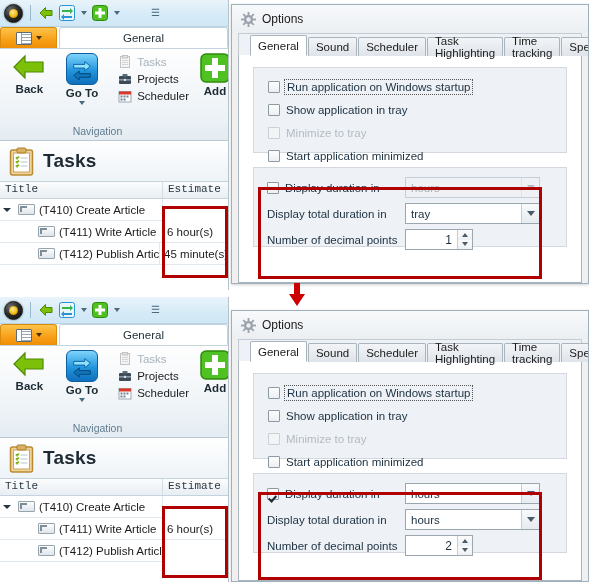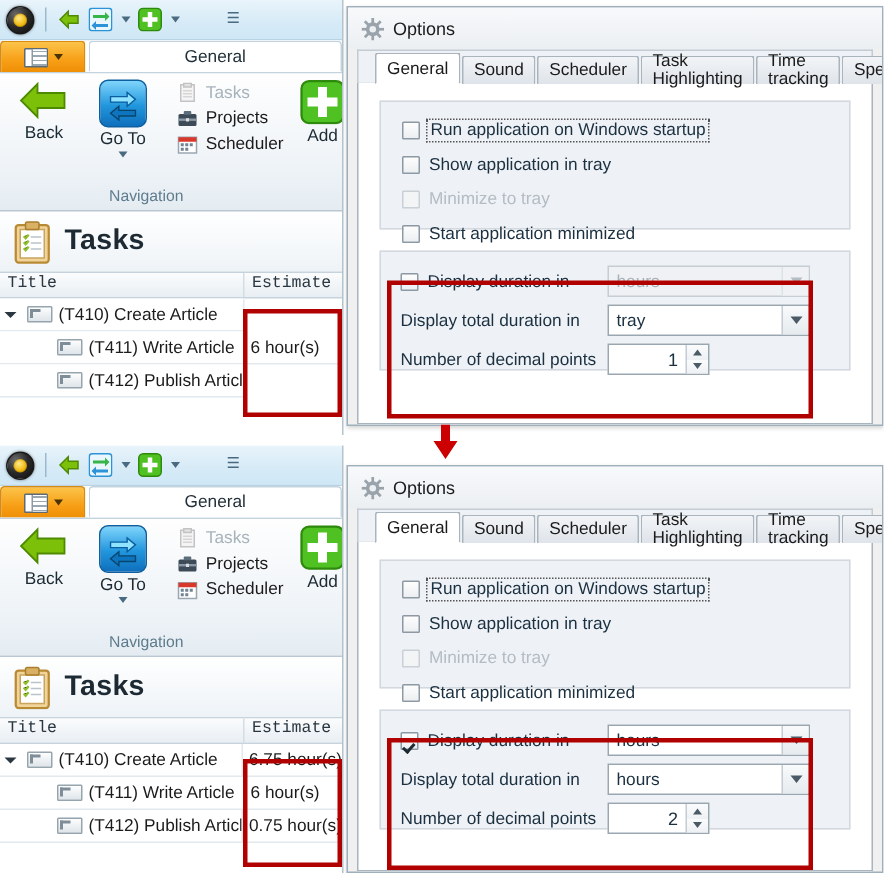--- a/index.html
+++ b/index.html
@@ -69,21 +69,21 @@
 
   
   .ribbon { height: 92px; background: linear-gradient(#fefefe, #eef3f7 70%, #e4ecf2);
             border-bottom: 1px solid #b9c8d2; display: flex; position: relative; }
   .grp { position: relative; display: flex; flex-direction: column; }
   .grp-items { flex: 1; display: flex; align-items: flex-start; padding: 4px 6px 0 6px; gap: 6px; }
   .grp-label { text-align: center; font-size: 10.5px; color: #5f7c8e; padding-bottom: 3px; }
   .grp-div { width: 1px; background: #cfdbe4; margin: 5px 0 18px 0; }
 
   .bigbtn { width: 52px; display: flex; flex-direction: column; align-items: center; gap: 2px; }
-  .bigbtn .lbl { font-size: 11.5px; color: #1b2a33; }
+  .bigbtn .lbl { font-size: 11.5px; color: #1b2a33; font-weight: bold; }
   .arrow-left {
     width: 34px; height: 28px; position: relative;
   }
   .arrow-left svg { display: block; }
   .goto-ic { width: 32px; height: 32px; border-radius: 6px;
              background: linear-gradient(#7fd4fb, #2196dd 55%, #0f6fbd);
              border: 1px solid #0d5f9f; display: flex; align-items:center; justify-content:center; }
 
   .navlist { display: flex; flex-direction: column; gap: 3px; padding-top: 2px; }
   .navrow { display: flex; align-items: center; gap: 5px; font-size: 11.5px; }
@@ -348,20 +348,23 @@
             <span>6 hour(s)</span>
           </div>
         </div>
         <div class="trow">
           <div class="t1">
             <span class="indent"></span>
             <span class="indent" style="width: 12px;"></span>
             <span class="taskic"></span>
             <span>(T412) Publish Article</span>
           </div>
+          <div class="t2">
+            <span>45 minute(s)</span>
+          </div>
         </div>
       </div>
   </div>
 
   <div class="dlg" style="left:231px; top:4px; width:358px; height:280px;">
     <div class="dlg-title">
       <span class="gearic">
         <svg viewBox="0 0 15 15" width="15" height="15">
             <g fill="#9aa3ab">
               <circle cx="7.5" cy="7.5" r="4.6"></circle>
@@ -619,44 +622,38 @@
 
     <div id="rows-bottom">
         <div class="trow">
           <div class="t1">
             <span class="tw-expander">
               <span class="chev"></span>
             </span>
             <span class="taskic"></span>
             <span>(T410) Create Article</span>
           </div>
-          <div class="t2">
-            <span>6.75 hour(s)</span>
-          </div>
         </div>
         <div class="trow">
           <div class="t1">
             <span class="indent"></span>
             <span class="indent" style="width: 12px;"></span>
             <span class="taskic"></span>
             <span>(T411) Write Article</span>
           </div>
           <div class="t2">
             <span>6 hour(s)</span>
           </div>
         </div>
         <div class="trow">
           <div class="t1">
             <span class="indent"></span>
             <span class="indent" style="width: 12px;"></span>
             <span class="taskic"></span>
             <span>(T412) Publish Article</span>
-          </div>
-          <div class="t2">
-            <span>0.75 hour(s)</span>
           </div>
         </div>
       </div>
   </div>
 
   <div class="dlg" style="left:231px; top:310px; width:358px; height:272px;">
     <div class="dlg-title">
       <span class="gearic">
         <svg viewBox="0 0 15 15" width="15" height="15">
             <g fill="#9aa3ab">

